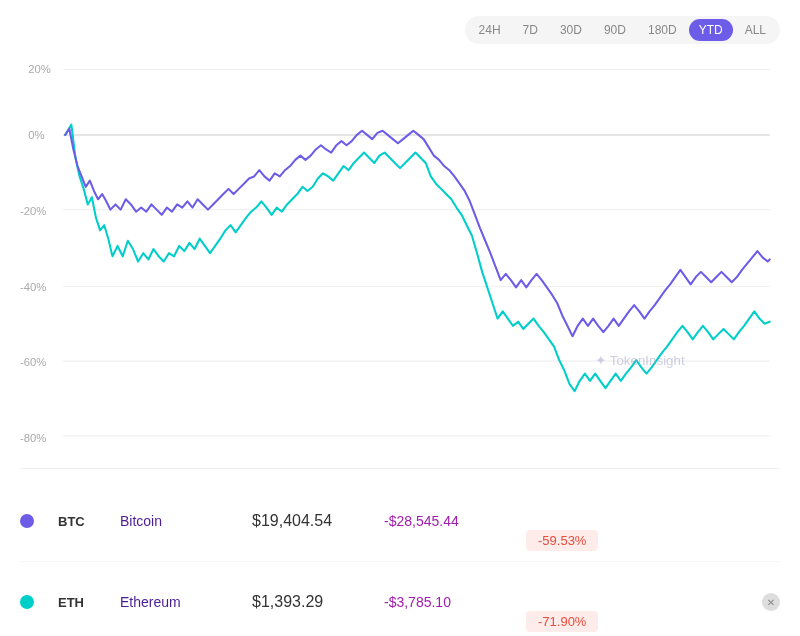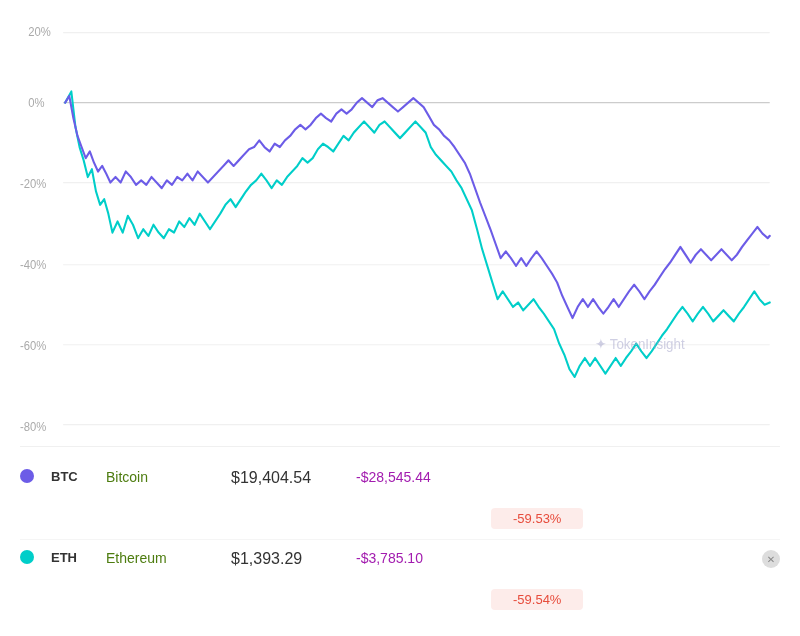--- a/index.html
+++ b/index.html
@@ -40,75 +40,75 @@
       cursor: pointer;
       font-weight: 500;
     }
     .time-btn.active {
       background: #6c5ce7;
       color: #fff;
     }
     .chart-area {
       flex: 1;
       position: relative;
-      margin-bottom: 8px;
+      margin-bottom: 20px;
     }
     svg.chart-svg {
       width: 100%;
       height: 100%;
     }
     .legend-area {
       border-top: 1px solid #f0f0f0;
       padding-top: 12px;
       display: flex;
       flex-direction: column;
       gap: 0;
     }
     .legend-row {
       display: flex;
-      align-items: flex-start;
+      align-items: center;
       padding: 10px 0;
       border-bottom: 1px solid #f5f5f5;
-      gap: 5px;
+      gap: 12px;
     }
     .legend-row:last-child {
       border-bottom: none;
     }
     .legend-dot {
       width: 14px;
       height: 14px;
       border-radius: 50%;
       margin-right: 12px;
       flex-shrink: 0;
     }
     .legend-ticker {
       width: 50px;
       font-size: 13px;
       font-weight: 600;
       color: #333;
     }
     .legend-name {
       width: 120px;
       font-size: 14px;
-      color: #4d7c0f;
+      color: #4c1d95;
     }
     .legend-price {
       width: 120px;
       font-size: 16px;
       color: #333;
       font-weight: 500;
     }
     .legend-change-abs {
       width: 130px;
       font-size: 14px;
       color: #a21caf;
     }
     .legend-change-pct {
       display: inline-block;
-      padding: 3px 22px;
+      padding: 3px 12px;
       border-radius: 4px;
       font-size: 13px;
       font-weight: 500;
       color: #e74c3c;
       background: #fdecea;
       margin-right: 8px;
       margin-top: 39px;
     }
     .close-btn {
       width: 18px;
@@ -122,20 +122,31 @@
       justify-content: center;
       font-size: 10px;
       color: #888;
       margin-left: auto;
     }
   </style>
 </head>
 <body>
 
 <div class="container">
+  <div class="toolbar">
+    <div class="time-buttons">
+      <button class="time-btn">24H</button>
+      <button class="time-btn">7D</button>
+      <button class="time-btn">30D</button>
+      <button class="time-btn">90D</button>
+      <button class="time-btn">180D</button>
+      <button class="time-btn active">YTD</button>
+      <button class="time-btn">ALL</button>
+    </div>
+  </div>
 
   <div class="chart-area">
     <svg class="chart-svg" viewBox="0 0 740 380" preserveAspectRatio="none">
 
       <text x="8" y="18" font-size="11" fill="#aaa" font-family="sans-serif">20%</text>
       <text x="8" y="82" font-size="11" fill="#aaa" font-family="sans-serif">0%</text>
       <text x="0" y="155" font-size="11" fill="#aaa" font-family="sans-serif">-20%</text>
       <text x="0" y="228" font-size="11" fill="#aaa" font-family="sans-serif">-40%</text>
       <text x="0" y="301" font-size="11" fill="#aaa" font-family="sans-serif">-60%</text>
       <text x="0" y="374" font-size="11" fill="#aaa" font-family="sans-serif">-80%</text>
@@ -456,17 +467,17 @@
       <div class="legend-change-abs">-$28,545.44</div>
       <span class="legend-change-pct">-59.53%</span>
     </div>
 
     <div class="legend-row">
       <div class="legend-dot" style="background:#00cec9;"></div>
       <div class="legend-ticker">ETH</div>
       <div class="legend-name">Ethereum</div>
       <div class="legend-price">$1,393.29</div>
       <div class="legend-change-abs">-$3,785.10</div>
-      <span class="legend-change-pct">-59.54%</span>
+      <span class="legend-change-pct">-71.90%</span>
       <button class="close-btn">✕</button>
     </div>
   </div>
 </div>
 
 </body></html>

